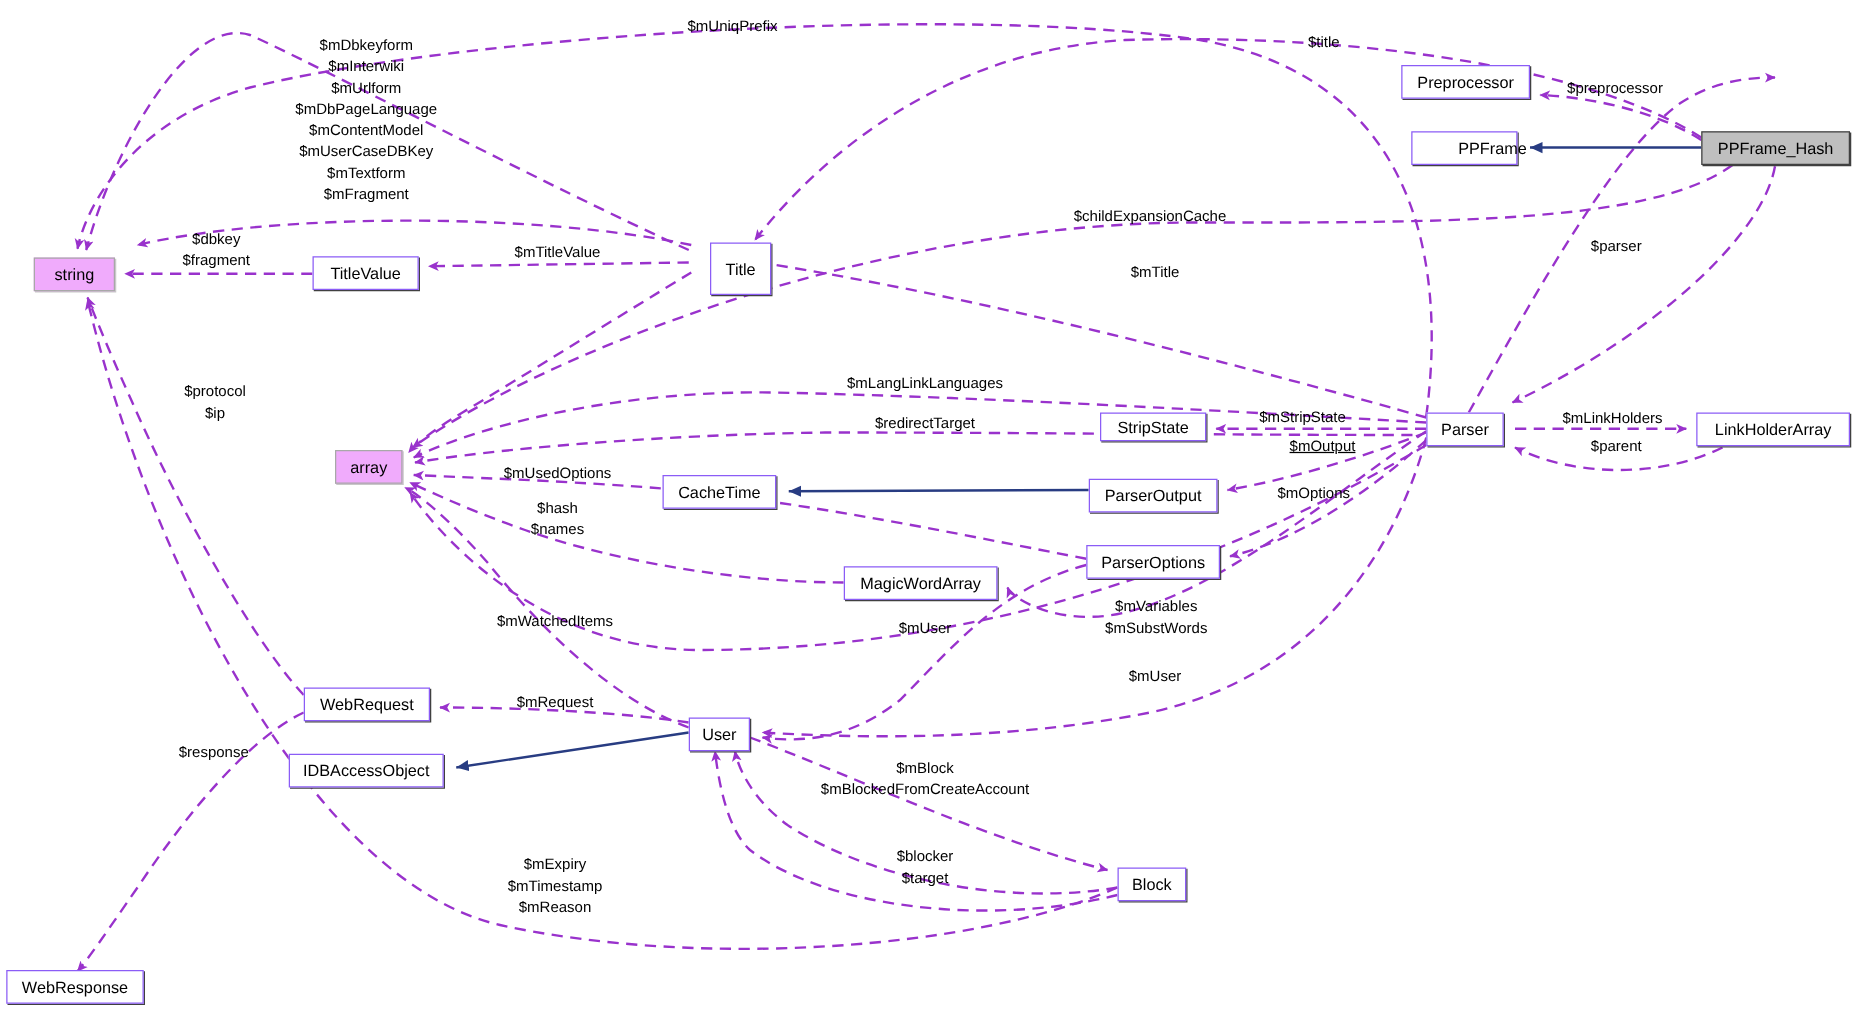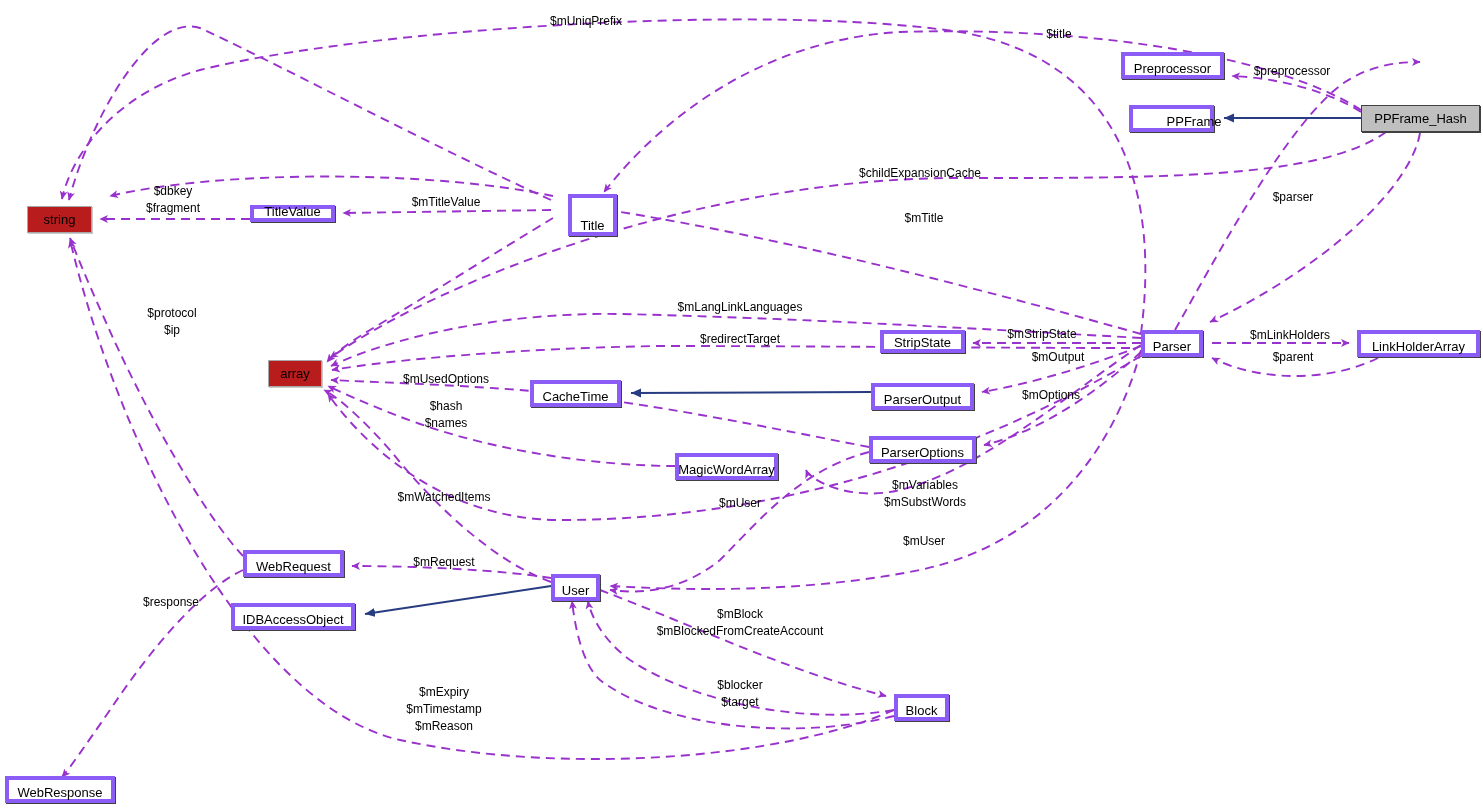--- a/index.html
+++ b/index.html
@@ -30,26 +30,25 @@
     display: flex;
     align-items: center;
     justify-content: center;
     font-size: 13px;
     color: #000000;
     white-space: nowrap;
     line-height: 1;
   }
   .node.cls {
     background: #ffffff;
-    border: 4px solid #8b5cf6;
+    border: 1px solid #8b5cf6;
     box-shadow: 1px 1px 0 0 #404040;
-    align-items: flex-end;
   }
   .node.builtin {
-    background: #b91c1c;
+    background: #f0abfc;
     border: 1px solid #a8a8a8;
     box-shadow: 1px 1px 0 0 #c8c8c8;
   }
   .node.focus {
     background: #bfbfbf;
     border: 1px solid #404040;
     box-shadow: 1px 1px 0 0 #404040;
   }
   .edge-label {
     position: absolute;
@@ -153,21 +152,21 @@
       <path d="M871,392 L631,393"></path>
 
       <path d="M551,586 L365,614"></path>
     </g>
   </svg>
 
   <div class="node builtin" style="left:27px; top:206px; width:65px; height:27px;">
     <span>string</span>
   </div>
 
-  <div class="node cls" style="left:250px; top:205px; width:85px; height:17px;">
+  <div class="node cls" style="left:250px; top:205px; width:85px; height:27px;">
     <span>TitleValue</span>
   </div>
 
   <div class="node cls" style="left:568px; top:194px; width:49px; height:42px;">
     <span>Title</span>
   </div>
 
   <div class="node cls" style="left:1121px; top:52px; width:103px; height:27px;">
     <span>Preprocessor</span>
   </div>
@@ -193,21 +192,21 @@
   </div>
 
   <div class="node cls" style="left:871px; top:383px; width:103px; height:27px;">
     <span>ParserOutput</span>
   </div>
 
   <div class="node cls" style="left:869px; top:436px; width:107px; height:27px;">
     <span>ParserOptions</span>
   </div>
 
-  <div class="node cls" style="left:675px; top:453px; width:103px; height:27px;">
+  <div class="node cls" style="left:675px; top:453px; width:123px; height:27px;">
     <span>MagicWordArray</span>
   </div>
 
   <div class="node cls" style="left:1141px; top:330px; width:62px; height:27px;">
     <span>Parser</span>
   </div>
 
   <div class="node cls" style="left:1357px; top:330px; width:123px; height:27px;">
     <span>LinkHolderArray</span>
   </div>
@@ -227,20 +226,30 @@
   <div class="node cls" style="left:894px; top:694px; width:55px; height:27px;">
     <span>Block</span>
   </div>
 
   <div class="node cls" style="left:5px; top:776px; width:110px; height:27px;">
     <span>WebResponse</span>
   </div>
 
   <div class="edge-label" style="left:586px; top:21px;">
       <span>$mUniqPrefix</span>
+    </div>
+  <div class="edge-label" style="left:293px; top:96px;">
+      <span>$mDbkeyform</span>
+      <span>$mInterwiki</span>
+      <span>$mUrlform</span>
+      <span>$mDbPageLanguage</span>
+      <span>$mContentModel</span>
+      <span>$mUserCaseDBKey</span>
+      <span>$mTextform</span>
+      <span>$mFragment</span>
     </div>
   <div class="edge-label" style="left:1059px; top:34px;">
       <span>$title</span>
     </div>
   <div class="edge-label" style="left:1292px; top:71px;">
       <span>$preprocessor</span>
     </div>
   <div class="edge-label" style="left:920px; top:173px;">
       <span>$childExpansionCache</span>
     </div>
@@ -266,21 +275,21 @@
     </div>
   <div class="edge-label" style="left:740px; top:339px;">
       <span>$redirectTarget</span>
     </div>
   <div class="edge-label" style="left:1042px; top:334px;">
       <span>$mStripState</span>
     </div>
   <div class="edge-label" style="left:1290px; top:335px;">
       <span>$mLinkHolders</span>
     </div>
-  <div class="edge-label" style="left:1058px; top:357px;">
+  <div class="edge-label" style="left:1058px; top:357px;text-decoration:underline;">
       <span>$mOutput</span>
     </div>
   <div class="edge-label" style="left:1293px; top:357px;">
       <span>$parent</span>
     </div>
   <div class="edge-label" style="left:446px; top:379px;">
       <span>$mUsedOptions</span>
     </div>
   <div class="edge-label" style="left:1051px; top:395px;">
       <span>$mOptions</span>

